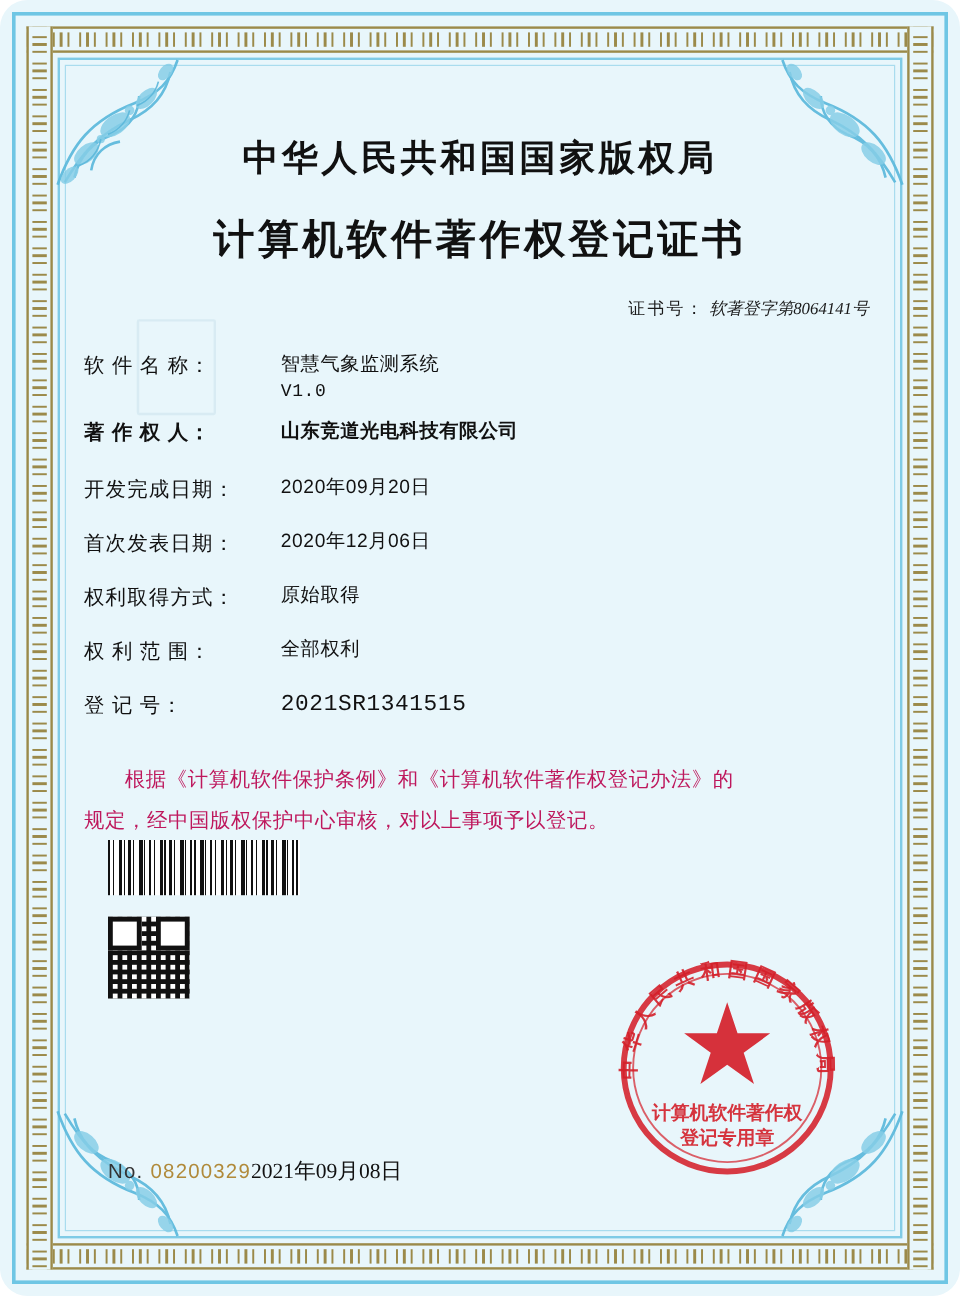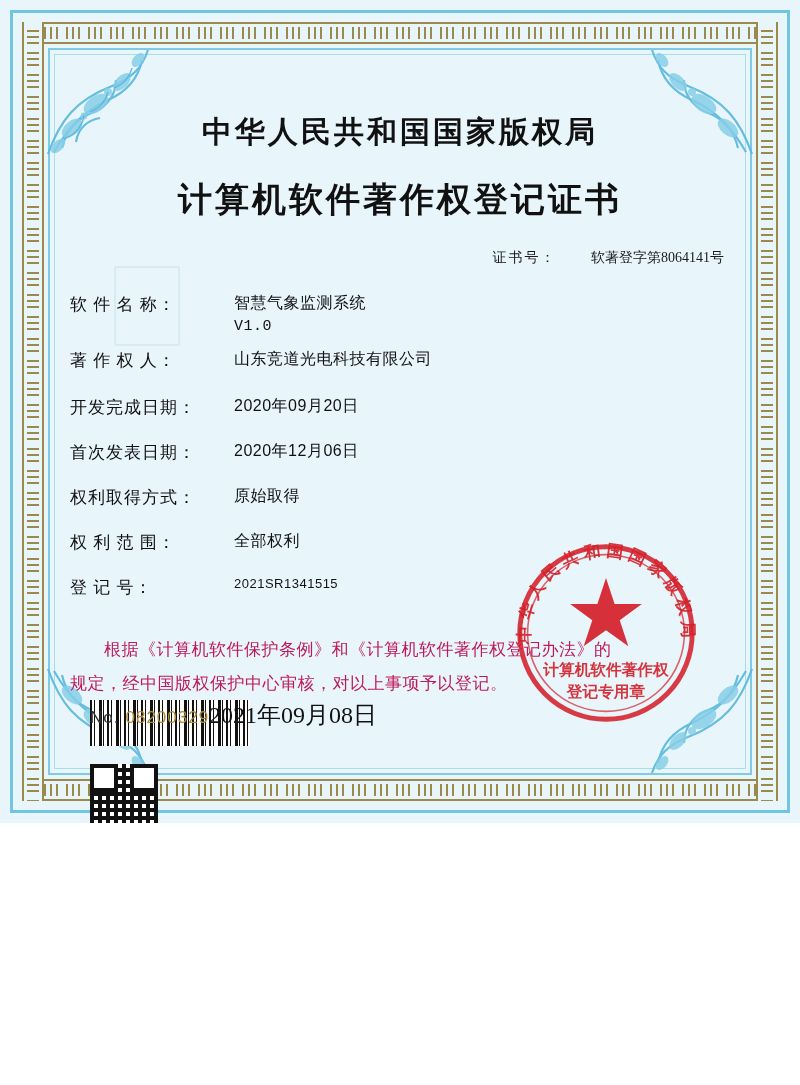--- a/index.html
+++ b/index.html
@@ -6,23 +6,24 @@
     margin: 0;
     padding: 0;
     background: #ffffff;
   }
   body {
     font-family: "Liberation Serif", serif;
   }
   #certificate {
     position: relative;
     width: 800px;
-    height: 823px;
+    height: 1080px;
     background: #e8f6fb;
     overflow: hidden;
+    border-radius: 23px;
   }
 
   
   .border-outer {
     position: absolute;
     left: 10px; top: 10px; right: 10px; bottom: 10px;
     border: 3px solid #6fc6e4;
     box-sizing: border-box;
   }
   
@@ -118,21 +119,21 @@
     margin-top: 24px;
   }
   .cert-no-row {
     margin-top: 26px;
     text-align: right;
     font-size: 14px;
     color: #1a1a1a;
     padding-right: 6px;
   }
   .cert-no-label { letter-spacing: 2px; text-align: center; }
-  .cert-no-value { margin-left: 31px; }
+  .cert-no-value { margin-left: 0; font-style: italic; }
 
   .field-block { margin-top: 26px; }
   .field-row {
     display: flex;
     align-items: flex-start;
     font-size: 17px;
     color: #111111;
     margin-bottom: 14px;
     gap: 24px;
   }
@@ -148,22 +149,22 @@
     font-size: 16px;
     letter-spacing: 0.5px;
   }
   .field-value .ver {
     display: block;
     font-family: "Liberation Mono", monospace;
     font-size: 15px;
     margin-top: 4px;
   }
   .field-value.mono {
-    font-family: Liberation Sans, sans-serif;
-    font-size: 13px;
+    font-family: Liberation Mono, monospace;
+    font-size: 19px;
   }
 
   .dates-block { margin-top: 24px; }
   .dates-block .field-row { margin-bottom: 22px; }
 
   .statement {
     margin-top: 34px;
     font-size: 17px;
     line-height: 2.0;
     color: #be185d;
@@ -231,21 +232,21 @@
     color: #1a1a1a;
   }
   .serial {
     font-family: "Liberation Sans", sans-serif;
     color: #b08a3a;
     letter-spacing: 1px;
   }
   .serial .no-label { color: #333; margin-right: 6px; }
   .issue-date {
     font-family: "Liberation Serif", serif;
-    font-size: 24px;
+    font-size: 18px;
     color: #111;
     margin-right: 10px;
   }
 
   
   .watermark {
     position: absolute;
     left: 44px;
     top: 176px;
     width: 62px;
@@ -355,21 +356,21 @@
 
     <div class="field-block">
       <div class="field-row">
         <div class="field-label">软 件 名 称：</div>
         <div class="field-value">
           <span>智慧气象监测系统</span>
           <span class="ver">V1.0</span>
         </div>
       </div>
 
-      <div class="field-row" style="margin-top:10px;">
+      <div class="field-row" style="margin-top:10px;font-weight:bold;">
         <div class="field-label">著 作 权 人：</div>
         <div class="field-value">山东竞道光电科技有限公司</div>
       </div>
     </div>
 
     <div class="dates-block">
       <div class="field-row">
         <div class="field-label">开发完成日期：</div>
         <div class="field-value">2020年09月20日</div>
       </div>

